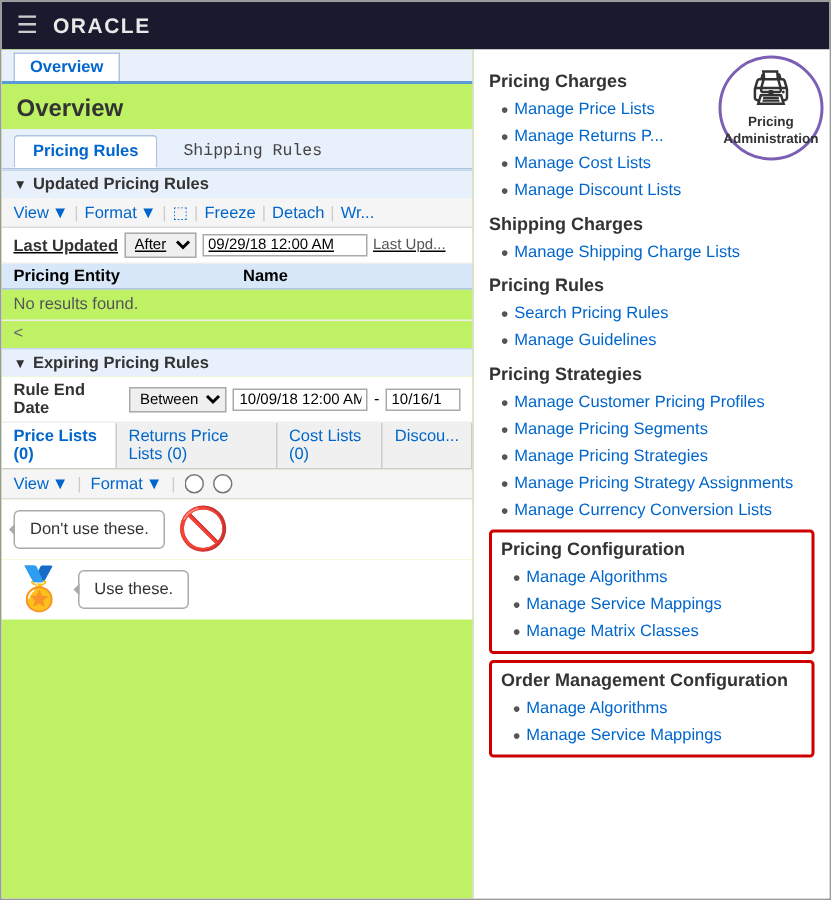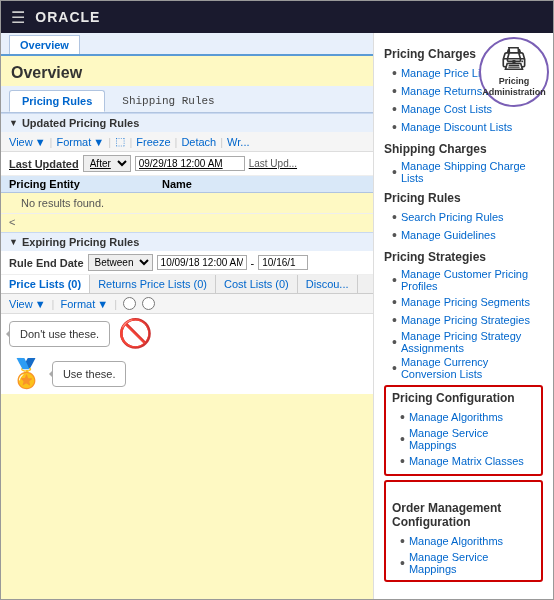--- a/index.html
+++ b/index.html
@@ -36,25 +36,25 @@
     }
 
     
     .main-container {
       display: flex;
       height: calc(100% - 32px);
     }
 
     
     .left-panel {
-      width: 373px;
+      width: 315px;
       flex-shrink: 0;
       border-right: 1px solid #ddd;
       overflow: hidden;
-      background: #fef9c3;
+      background: #bef264;
     }
 
     .tab-bar {
       background: #e8f0fb;
       border-bottom: 1px solid #b0c4e0;
       padding: 4px 0 0 8px;
       display: flex;
       gap: 4px;
     }
     .tab {
@@ -153,21 +153,21 @@
       font-weight: bold;
       padding: 2px 8px;
       gap: 33px;
     }
     .table-header-row .col-entity { width: 120px; }
     .table-header-row .col-name { flex: 1; }
 
     .table-empty {
       font-size: 11px;
       color: #555;
-      padding: 4px 20px;
+      padding: 4px 8px;
       border-bottom: 1px solid #eee;
     }
 
     .scroll-hint {
       font-size: 11px;
       padding: 2px 8px;
       color: #666;
     }
 
     .expiring-section {
@@ -541,21 +541,21 @@
           <span class="bullet">•</span>
           <span>Manage Service Mappings</span>
         </a>
       <a class="right-link">
           <span class="bullet">•</span>
           <span>Manage Matrix Classes</span>
         </a>
     </div>
 
     <div class="right-box">
-      <div class="right-section-title" style="margin-top:15px;">Order Management Configuration</div>
+      <div class="right-section-title" style="margin-top:0;">Order Management Configuration</div>
       <a class="right-link">
           <span class="bullet">•</span>
           <span>Manage Algorithms</span>
         </a>
       <a class="right-link">
           <span class="bullet">•</span>
           <span>Manage Service Mappings</span>
         </a>
     </div>
 

